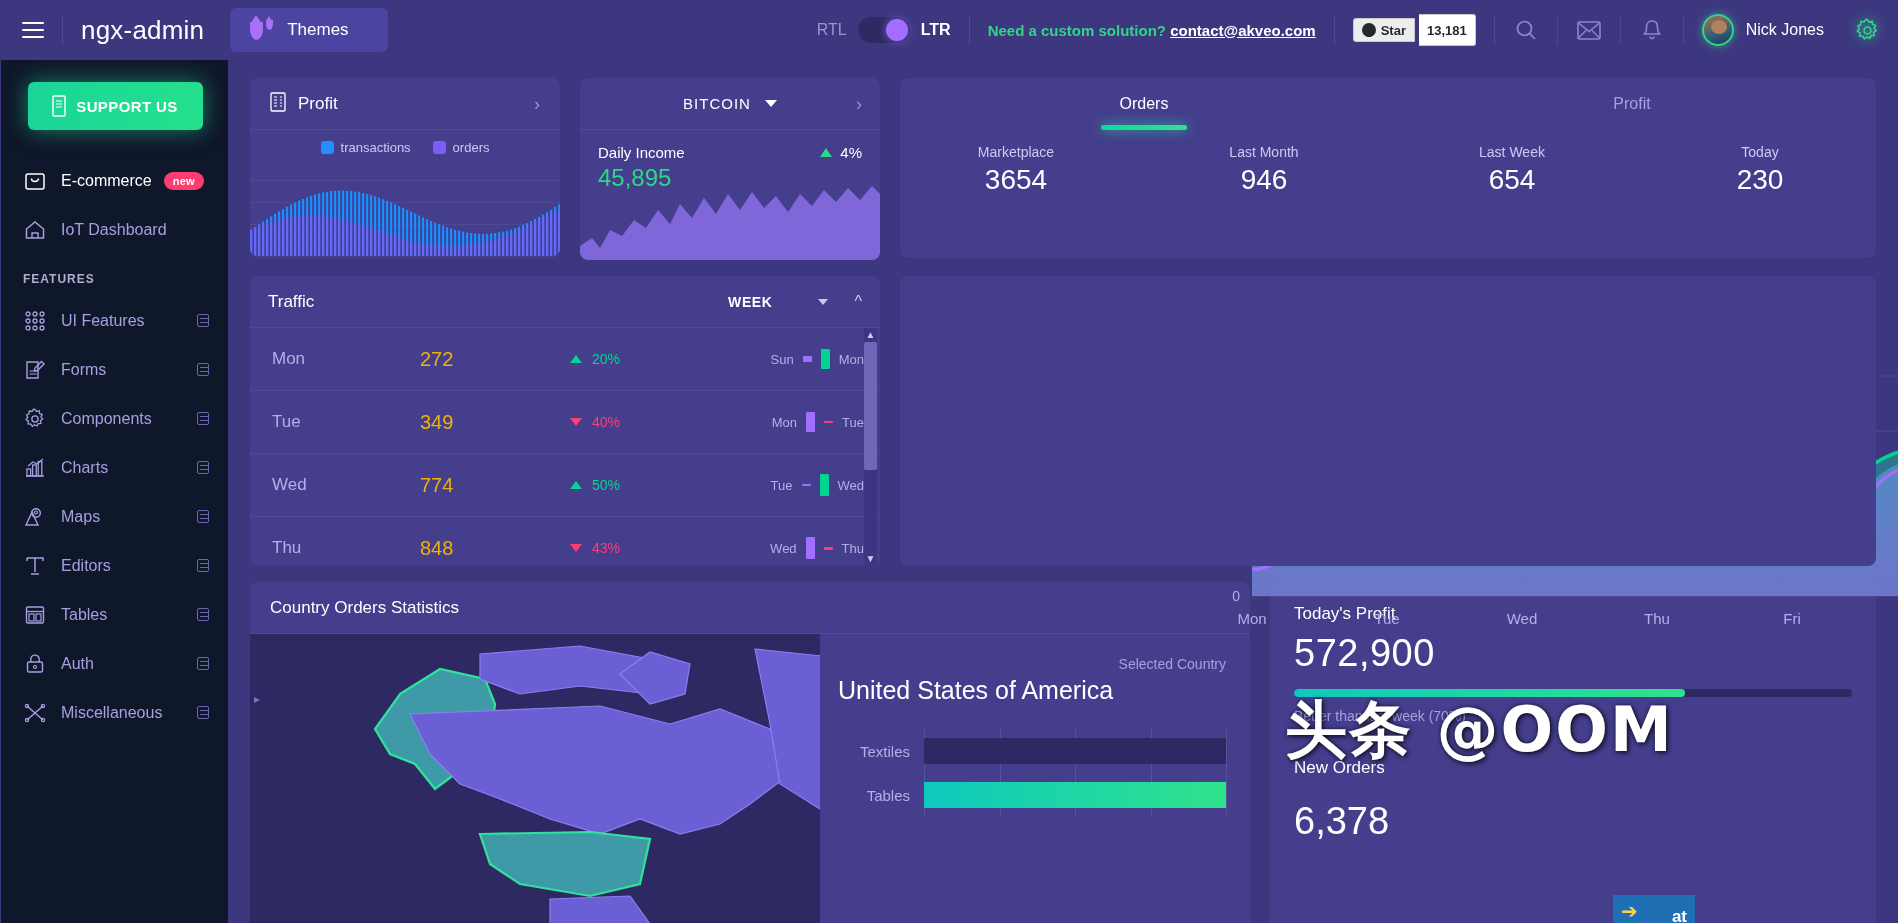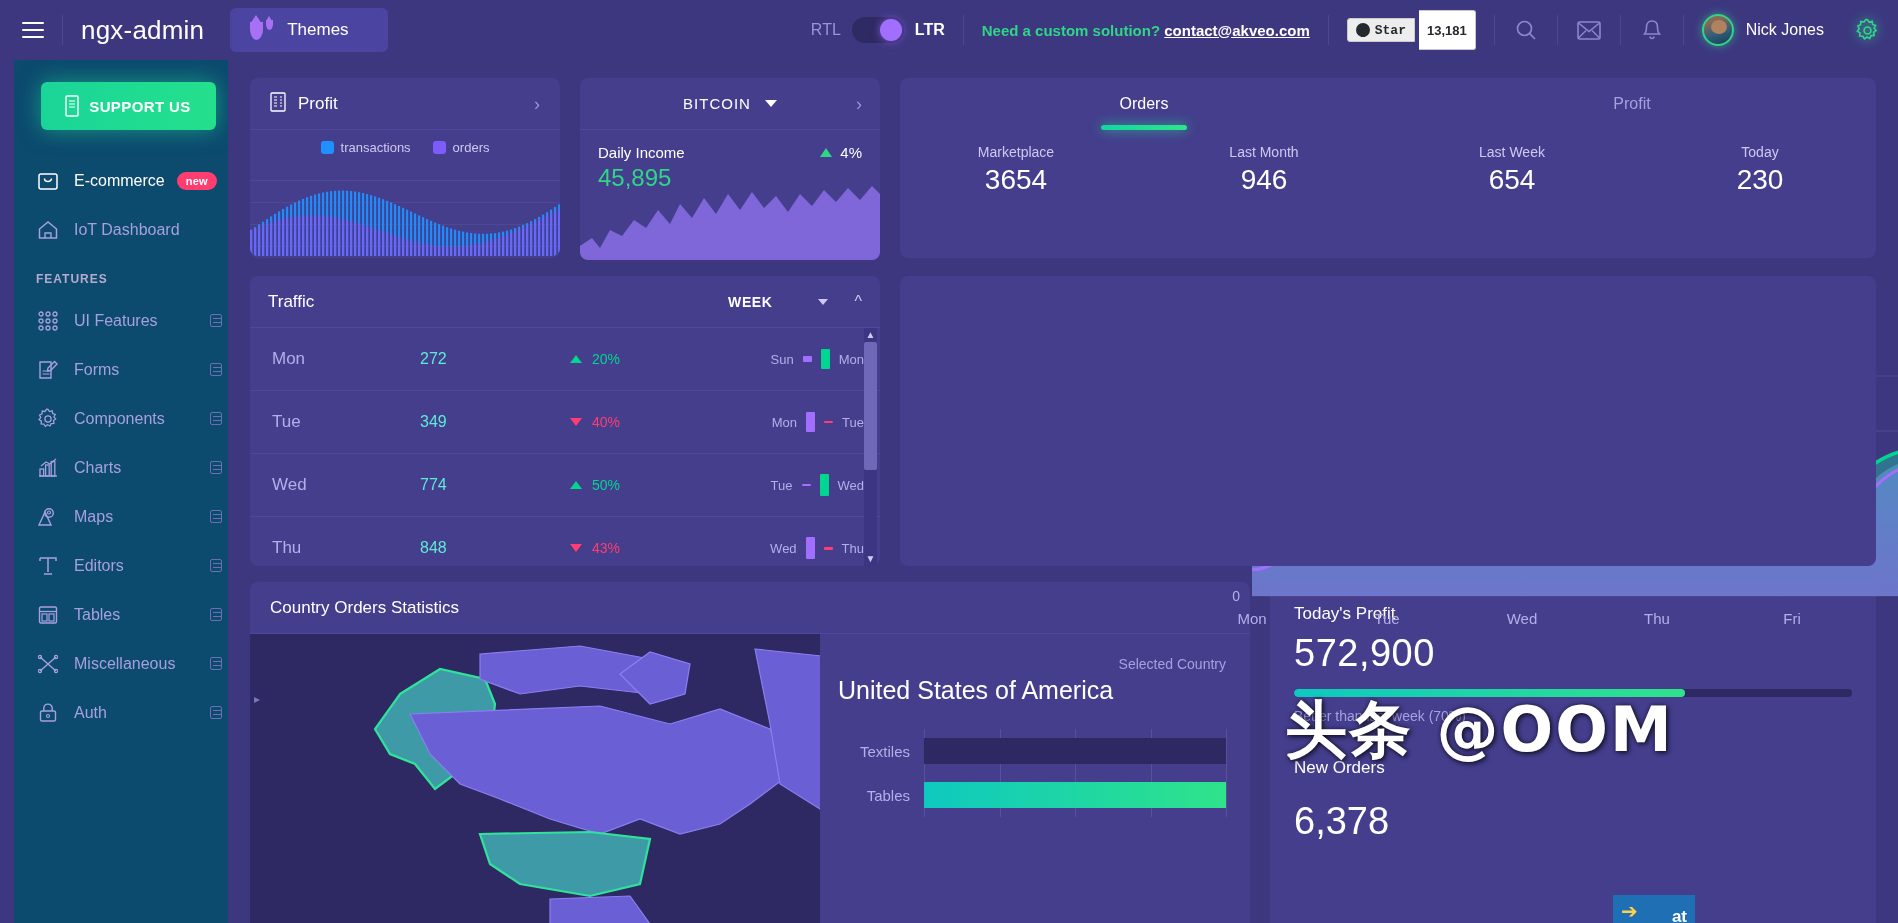--- a/index.html
+++ b/index.html
@@ -41,41 +41,41 @@
   .ltr-lbl { font-size: 16px; color: #ffffff; font-weight: 600; }
   .toggle { width: 52px; height: 26px; border-radius: 13px; background: #2e2a63;
     position: relative; cursor: pointer; }
   .toggle i { position: absolute; right: 2px; top: 2px; width: 22px; height: 22px;
     border-radius: 50%; background: #a16eff; box-shadow: 0 0 8px rgba(161,110,255,.7); }
   .cta { font-size: 15px; color: #2fd686; font-weight: 600; }
   .cta a { color: #ffffff; text-decoration: underline; font-weight: 600; }
   .gh { display: flex; align-items: center; height: 24px; }
   .gh-left { background: #ededed; border-radius: 3px 0 0 3px; height: 24px;
     display: flex; align-items: center; gap: 5px; padding: 0 8px;
-    font-size: 13px; color: #24292e; font-weight: 700; border: 1px solid #c9c9c9; font-family: Liberation Mono, monospace; }
+    font-size: 13px; color: #24292e; font-weight: 700; border: 1px solid #c9c9c9; }
   .gh-cat { width: 14px; height: 14px; border-radius: 50%; background: #24292e; position: relative; }
   .gh-cat:after { content:''; position:absolute; left:5px; bottom:0; width:4px; height:5px; background:#24292e; }
   .gh-right { background: #fff; border: 1px solid #c9c9c9; border-left: none;
-    border-radius: 0 3px 3px 0; height: 40px; display: flex; align-items: center;
+    border-radius: 0 3px 3px 0; height: 32px; display: flex; align-items: center;
     padding: 8px 8px; font-size: 13px; color: #24292e; font-weight: 700; margin-left: 4px; }
   .hicon { width: 26px; height: 26px; display: flex; align-items: center;
     justify-content: center; cursor: pointer; }
   .hicon svg { display: block; }
   .avatar { width: 32px; height: 32px; border-radius: 50%;
     background: linear-gradient(160deg,#8a6a55 20%, #2f5d7a 60%, #1b3b55 100%);
     border: 2px solid #2fd686; box-shadow: 0 0 8px rgba(47,214,134,.6); position: relative; overflow: hidden; }
   .avatar:after { content:''; position:absolute; left:7px; top:4px; width:16px; height:14px;
     border-radius: 50%; background:#b0825f; }
   .uname { font-size: 16px; color: #fff; margin-left: 12px; }
   .gear-glow { filter: drop-shadow(0 0 6px rgba(47,214,134,.9)); }
 
   
   .sidebar {
-    position: absolute; top: 60px; left: 14px; width: 228px; height: 863px;
-    background: #0c4a6e; padding-top: 16px; overflow: hidden;
+    position: absolute; top: 60px; left: 1px; width: 228px; height: 863px;
+    background: #0f172a; padding-top: 16px; overflow: hidden;
   }
   .support {
     margin: 6px auto 0; width: 175px; height: 48px; border-radius: 6px;
     background: linear-gradient(90deg,#1ad598 0%, #24e08c 100%);
     box-shadow: 0 0 22px rgba(30,220,150,.55);
     display: flex; align-items: center; justify-content: center; gap: 10px;
     cursor: pointer;
   }
   .support .lbl { font-size: 15px; font-weight: 700; color: #fff; letter-spacing: .4px; }
   .side-list { margin-top: 26px; }
@@ -153,21 +153,21 @@
   .traffic-hd { height: 52px; display: flex; align-items: center; padding: 0 18px;
     border-bottom: 1px solid #4f489c; }
   .traffic-hd .sel { margin-left: auto; display: flex; align-items: center; gap: 46px;
     font-size: 14px; font-weight: 700; letter-spacing: .6px; color: #fff; cursor: pointer; }
   .caret-s { width:0;height:0;border-left:5px solid transparent;border-right:5px solid transparent;border-top:6px solid #cfc9f2; }
   .chev-up { margin-left: 26px; color: #cfc9f2; font-size: 16px; cursor: pointer; }
   .t-body { height: 238px; overflow: hidden; position: relative; }
   .t-row { height: 63px; display: flex; align-items: center; padding: 0 16px 0 22px;
     border-bottom: 1px solid #4f489c; }
   .t-day { width: 148px; font-size: 17px; color: #b5aeea; }
-  .t-val { width: 150px; font-size: 16px; color: #5eead4; }
+  .t-val { width: 150px; font-size: 20px; color: #eab308; }
   .t-pct { width: 150px; display: flex; align-items: center; gap: 10px; font-size: 14px; }
   .t-mini { margin-left: auto; display: flex; align-items: center; gap: 9px;
     font-size: 13px; color: #b5aeea; }
   .t-bar { width: 9px; border-radius: 1px; }
   .t-scroll { position: absolute; right: 3px; top: 0; width: 13px; height: 238px;
     background: #3b3583; cursor: pointer; }
   .t-thumb { position: absolute; right: 3px; top: 14px; width: 13px; height: 128px;
     background: #6f67b8; border-radius: 2px; cursor: pointer; }
   .t-arrow { position: absolute; right: 3px; width: 13px; height: 14px; color: #cfc9f2;
     font-size: 10px; text-align: center; line-height: 14px; cursor: pointer; }
@@ -403,39 +403,39 @@
             <rect x="5" y="10" width="5" height="7" fill="none" stroke="#a7a0e0" stroke-width="1.2"></rect>
             <rect x="12" y="10" width="5" height="7" fill="none" stroke="#a7a0e0" stroke-width="1.2"></rect>
           </svg>
       </span>
       <span class="lbl">Tables</span>
       <span class="expand"></span>
     </div>
     <div class="side-item">
       <span class="ico">
         <svg width="22" height="22" viewBox="0 0 22 22">
+            <rect x="3.5" y="9" width="15" height="10" rx="1.6" fill="none" stroke="#a7a0e0" stroke-width="1.4"></rect>
+            <path d="M6.8 9 V6.3 a4.2 4.2 0 0 1 8.4 0 V9" fill="none" stroke="#a7a0e0" stroke-width="1.4"></path>
+            <circle cx="11" cy="14" r="1.5" fill="none" stroke="#a7a0e0" stroke-width="1.2"></circle>
+          </svg>
+      </span>
+      <span class="lbl">Auth</span>
+      <span class="expand"></span>
+    </div>
+    <div class="side-item">
+      <span class="ico">
+        <svg width="22" height="22" viewBox="0 0 22 22">
             <path d="M3 4 L19 18 M19 4 L3 18" fill="none" stroke="#a7a0e0" stroke-width="1.4"></path>
             <circle cx="3" cy="4" r="1.6" fill="none" stroke="#a7a0e0" stroke-width="1.2"></circle>
             <circle cx="19" cy="4" r="1.6" fill="none" stroke="#a7a0e0" stroke-width="1.2"></circle>
             <circle cx="3" cy="18" r="1.6" fill="none" stroke="#a7a0e0" stroke-width="1.2"></circle>
             <circle cx="19" cy="18" r="1.6" fill="none" stroke="#a7a0e0" stroke-width="1.2"></circle>
           </svg>
       </span>
       <span class="lbl">Miscellaneous</span>
-      <span class="expand"></span>
-    </div>
-    <div class="side-item">
-      <span class="ico">
-        <svg width="22" height="22" viewBox="0 0 22 22">
-            <rect x="3.5" y="9" width="15" height="10" rx="1.6" fill="none" stroke="#a7a0e0" stroke-width="1.4"></rect>
-            <path d="M6.8 9 V6.3 a4.2 4.2 0 0 1 8.4 0 V9" fill="none" stroke="#a7a0e0" stroke-width="1.4"></path>
-            <circle cx="11" cy="14" r="1.5" fill="none" stroke="#a7a0e0" stroke-width="1.2"></circle>
-          </svg>
-      </span>
-      <span class="lbl">Auth</span>
       <span class="expand"></span>
     </div>
   </div>
 </div>
 
 <div class="main">
 
   <div class="row1">
 
     <div class="card profit-card">

